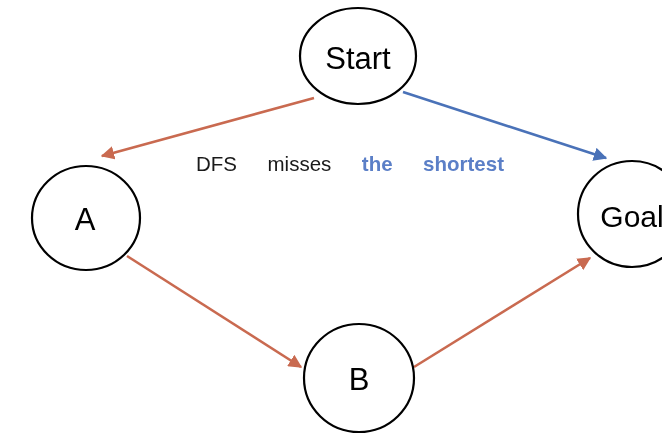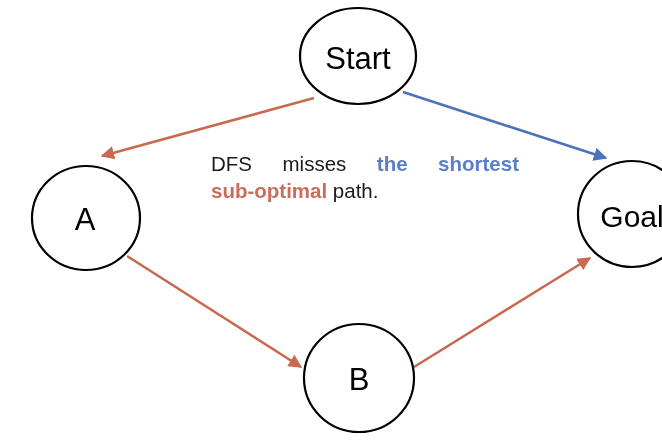--- a/index.html
+++ b/index.html
@@ -42,21 +42,21 @@
   .node-label.mid { font-size: 30px; }
 
   .edge-line {
     stroke-width: 2.6;
     fill: none;
   }
 
   
   #annotation {
     position: absolute;
-    left: 183px;
+    left: 168px;
     top: 150px;
     width: 308px;
     font-family: "Liberation Sans", sans-serif;
     font-size: 20.5px;
     line-height: 27px;
     color: #1a1a1a;
     text-align: justify;
     text-align-last: left;
     -webkit-hyphens: none;
     hyphens: none;
@@ -120,16 +120,15 @@
     </g>
 
     <g>
       <ellipse class="node-circle" cx="331" cy="378" rx="55" ry="54"></ellipse>
       <text class="node-label big" x="331" y="379">B</text>
     </g>
   </svg>
 
   <div id="annotation">
     <span class="line"><span>DFS misses </span><span class="hl-blue">the shortest</span></span>
-    <span class="line last"><span class="hl-red">sub-optimal</span><span> path.</span></span>
   </div>
 
 </div>
 
 </body></html>

